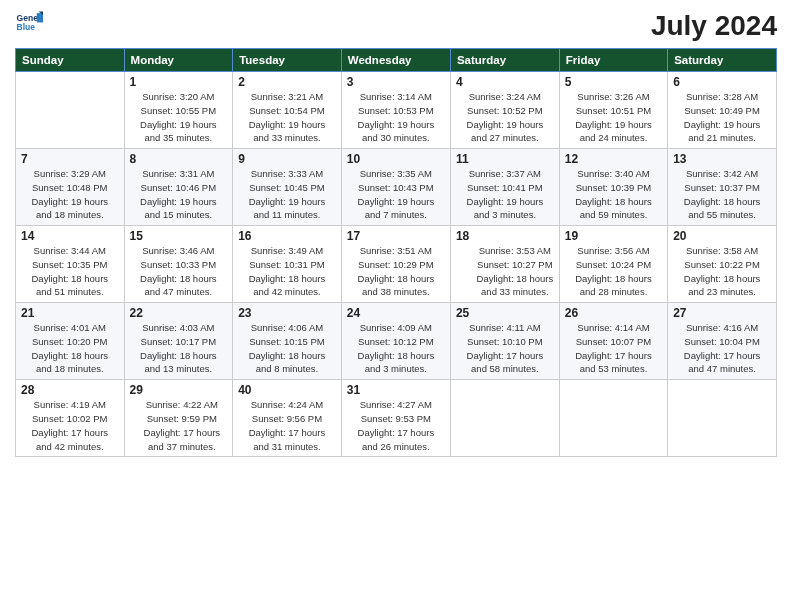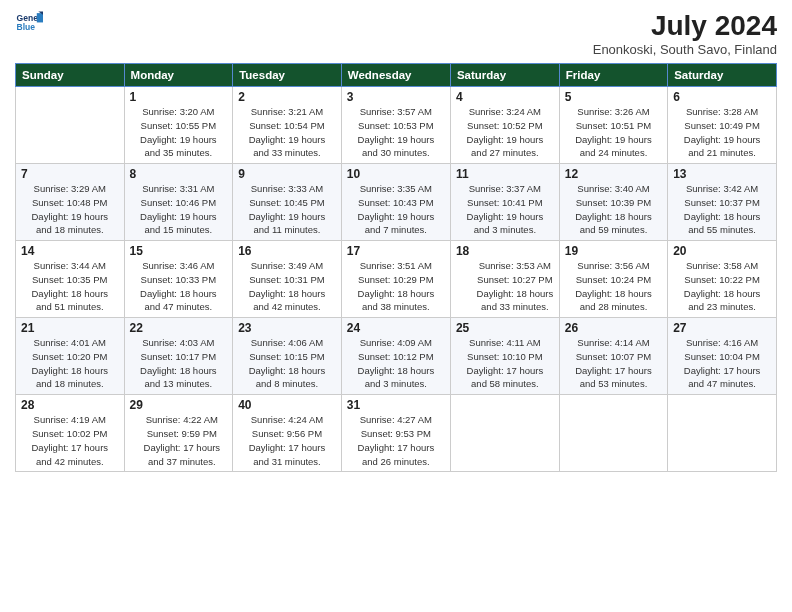--- a/index.html
+++ b/index.html
@@ -25,21 +25,21 @@
     .logo {
       display: flex;
       align-items: center;
       gap: 4px;
     }
     .logo-icon {
       width: 28px;
       height: 28px;
     }
     .title-block {
-      text-align: right;
+      text-align: left;
     }
     .month-title {
       font-size: 28px;
       font-weight: bold;
       color: #222;
     }
     .location {
       font-size: 13px;
       color: #444;
     }
@@ -95,21 +95,20 @@
 
         <text x="2" y="14" font-size="11" font-weight="bold" fill="#1a3a6c" font-family="Arial">General</text>
         <text x="2" y="26" font-size="11" font-weight="bold" fill="#2a7dc0" font-family="Arial">Blue</text>
         <polygon points="28,4 36,4 36,16 28,16" fill="#2a7dc0"></polygon>
         <polygon points="30,2 36,2 36,6" fill="#1a3a6c"></polygon>
       </svg>
 
     </div>
     <div class="title-block">
       <div class="month-title">July 2024</div>
-      <div class="location">Enonkoski, South Savo, Finland</div>
     </div>
   </div>
 
   <table class="calendar">
     <thead>
       <tr>
         <th>Sunday</th>
         <th>Monday</th>
         <th>Tuesday</th>
         <th>Wednesday</th>
@@ -130,21 +129,21 @@
           </td>
           <td>
             <span class="day-num">2</span>
             <div class="day-info" style="white-space: pre-line;">Sunrise: 3:21 AM
 Sunset: 10:54 PM
 Daylight: 19 hours
 and 33 minutes.</div>
           </td>
           <td>
             <span class="day-num">3</span>
-            <div class="day-info" style="white-space: pre-line;">Sunrise: 3:57 AM
+            <div class="day-info" style="white-space: pre-line;">Sunrise: 3:14 AM
 Sunset: 10:53 PM
 Daylight: 19 hours
 and 30 minutes.</div>
           </td>
           <td>
             <span class="day-num">4</span>
             <div class="day-info" style="white-space: pre-line;">Sunrise: 3:24 AM
 Sunset: 10:52 PM
 Daylight: 19 hours
 and 27 minutes.</div>

